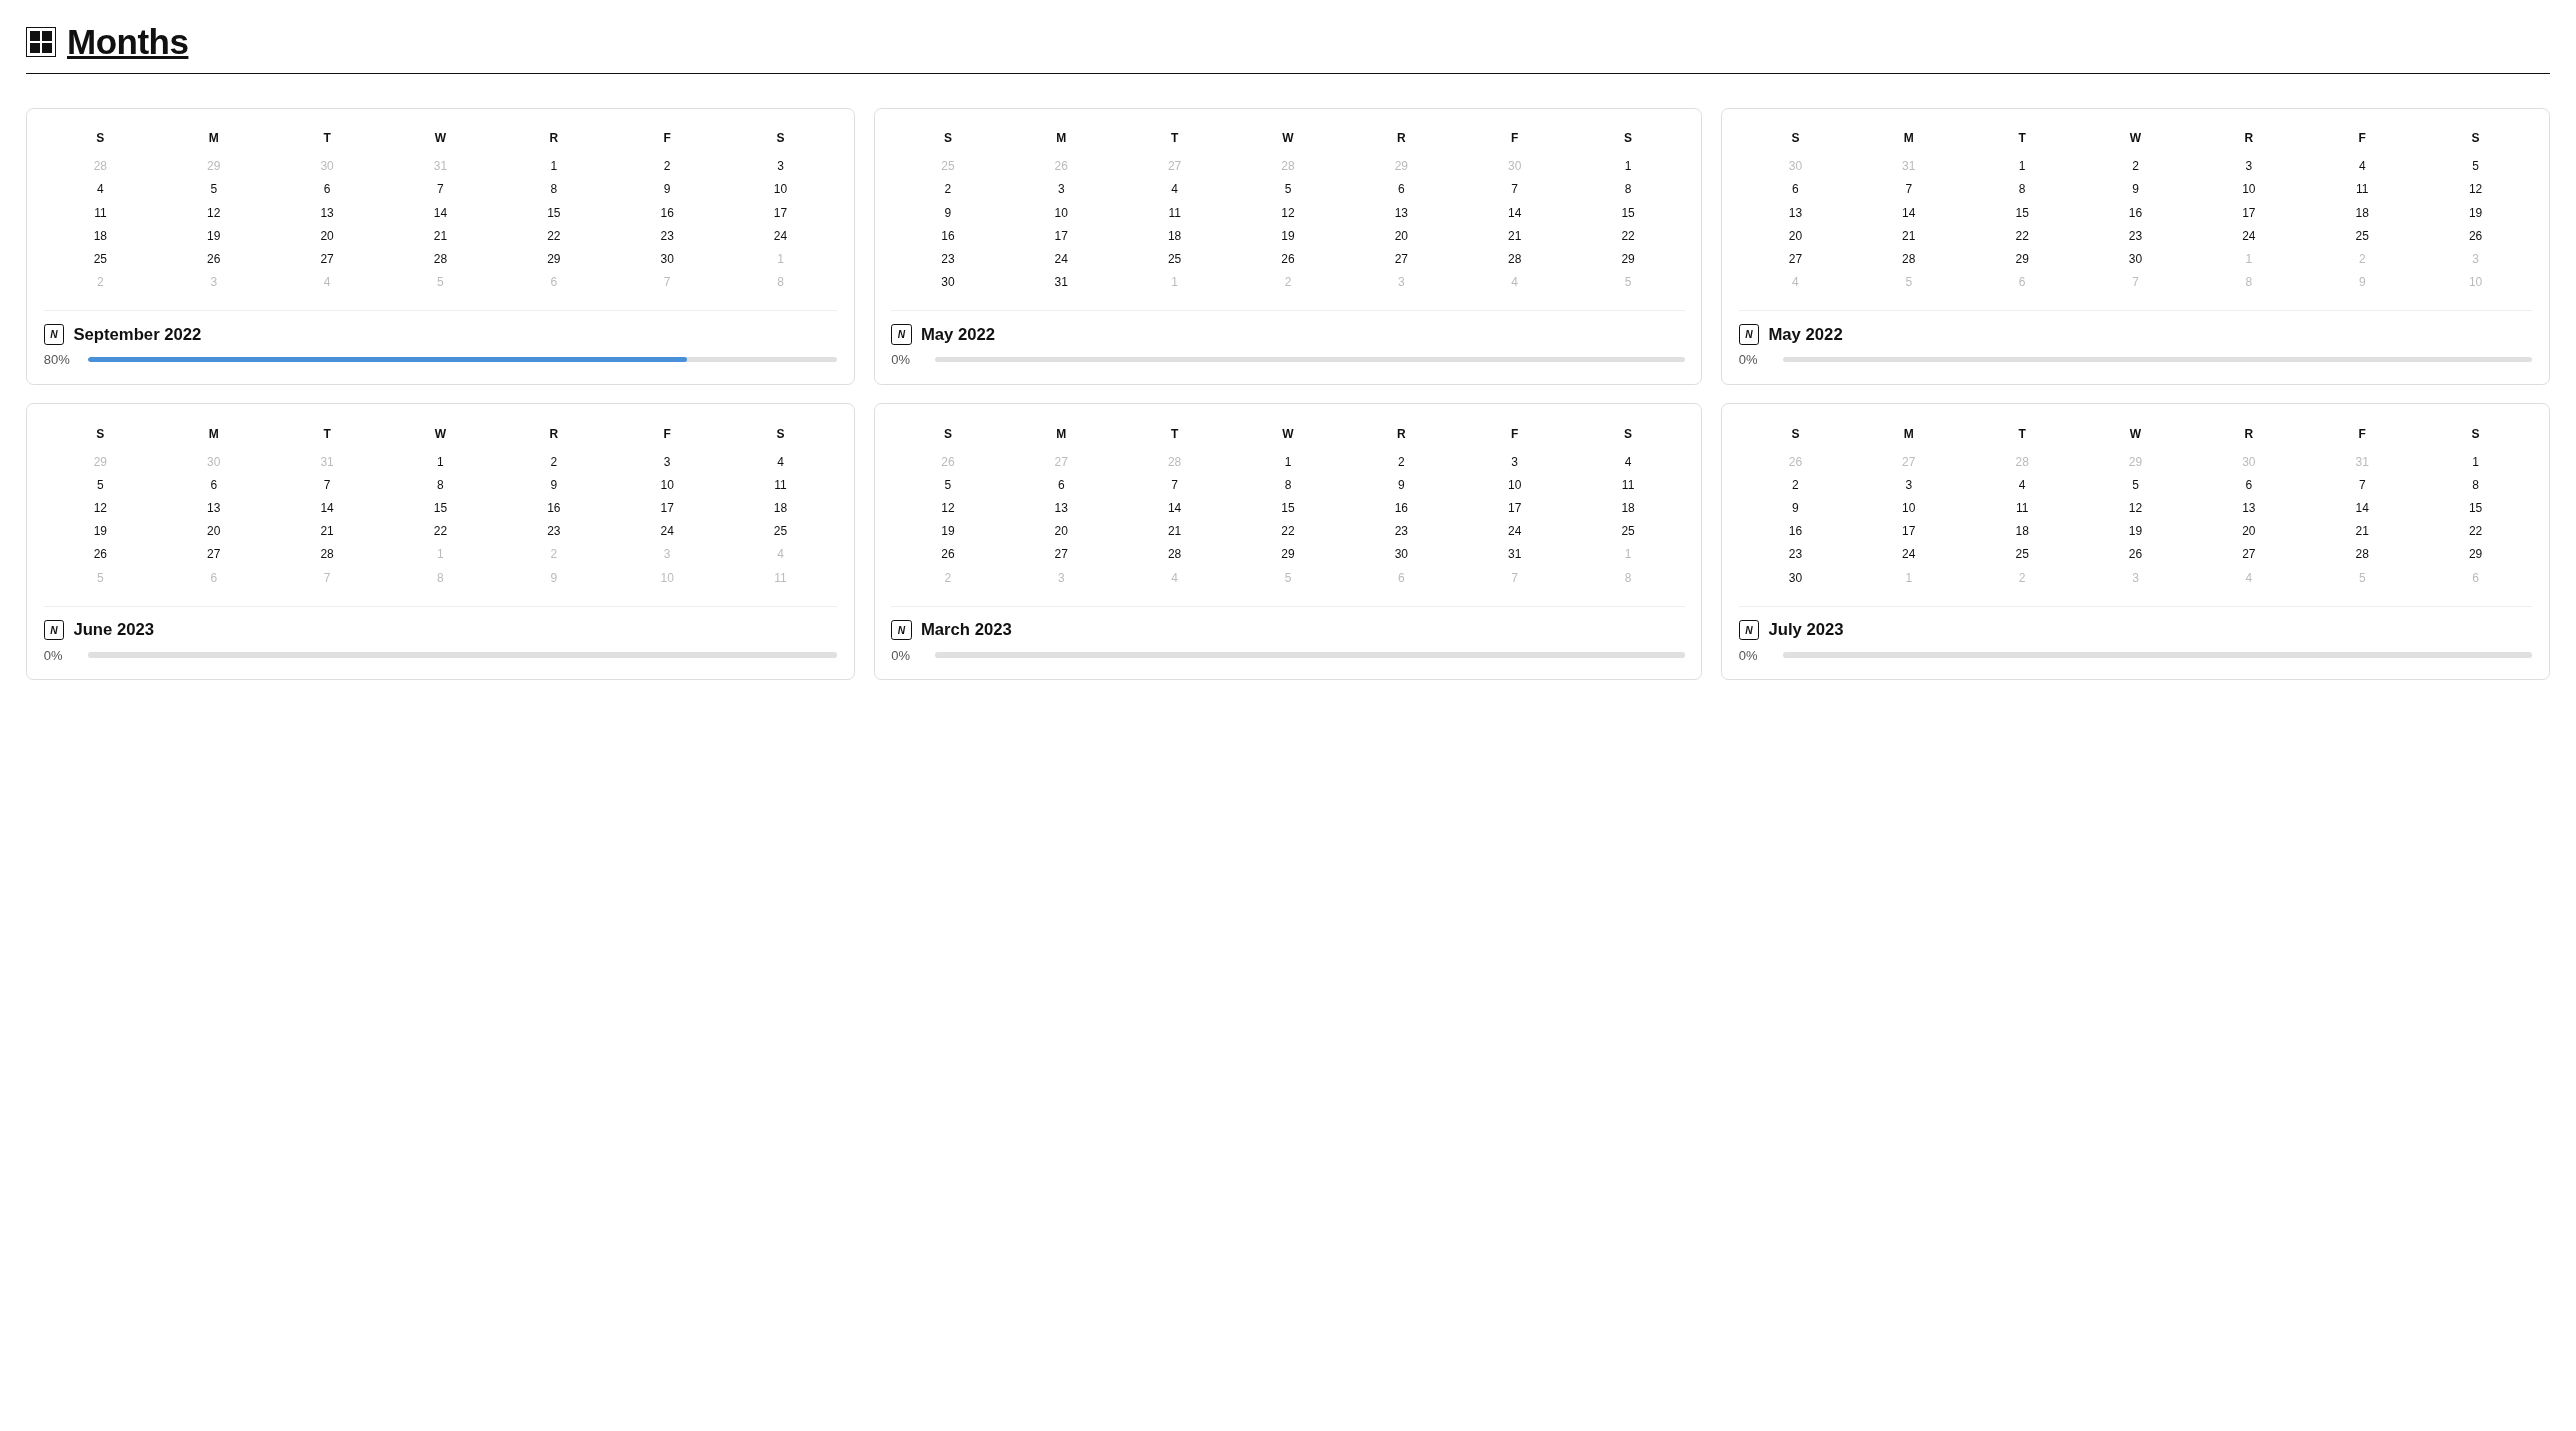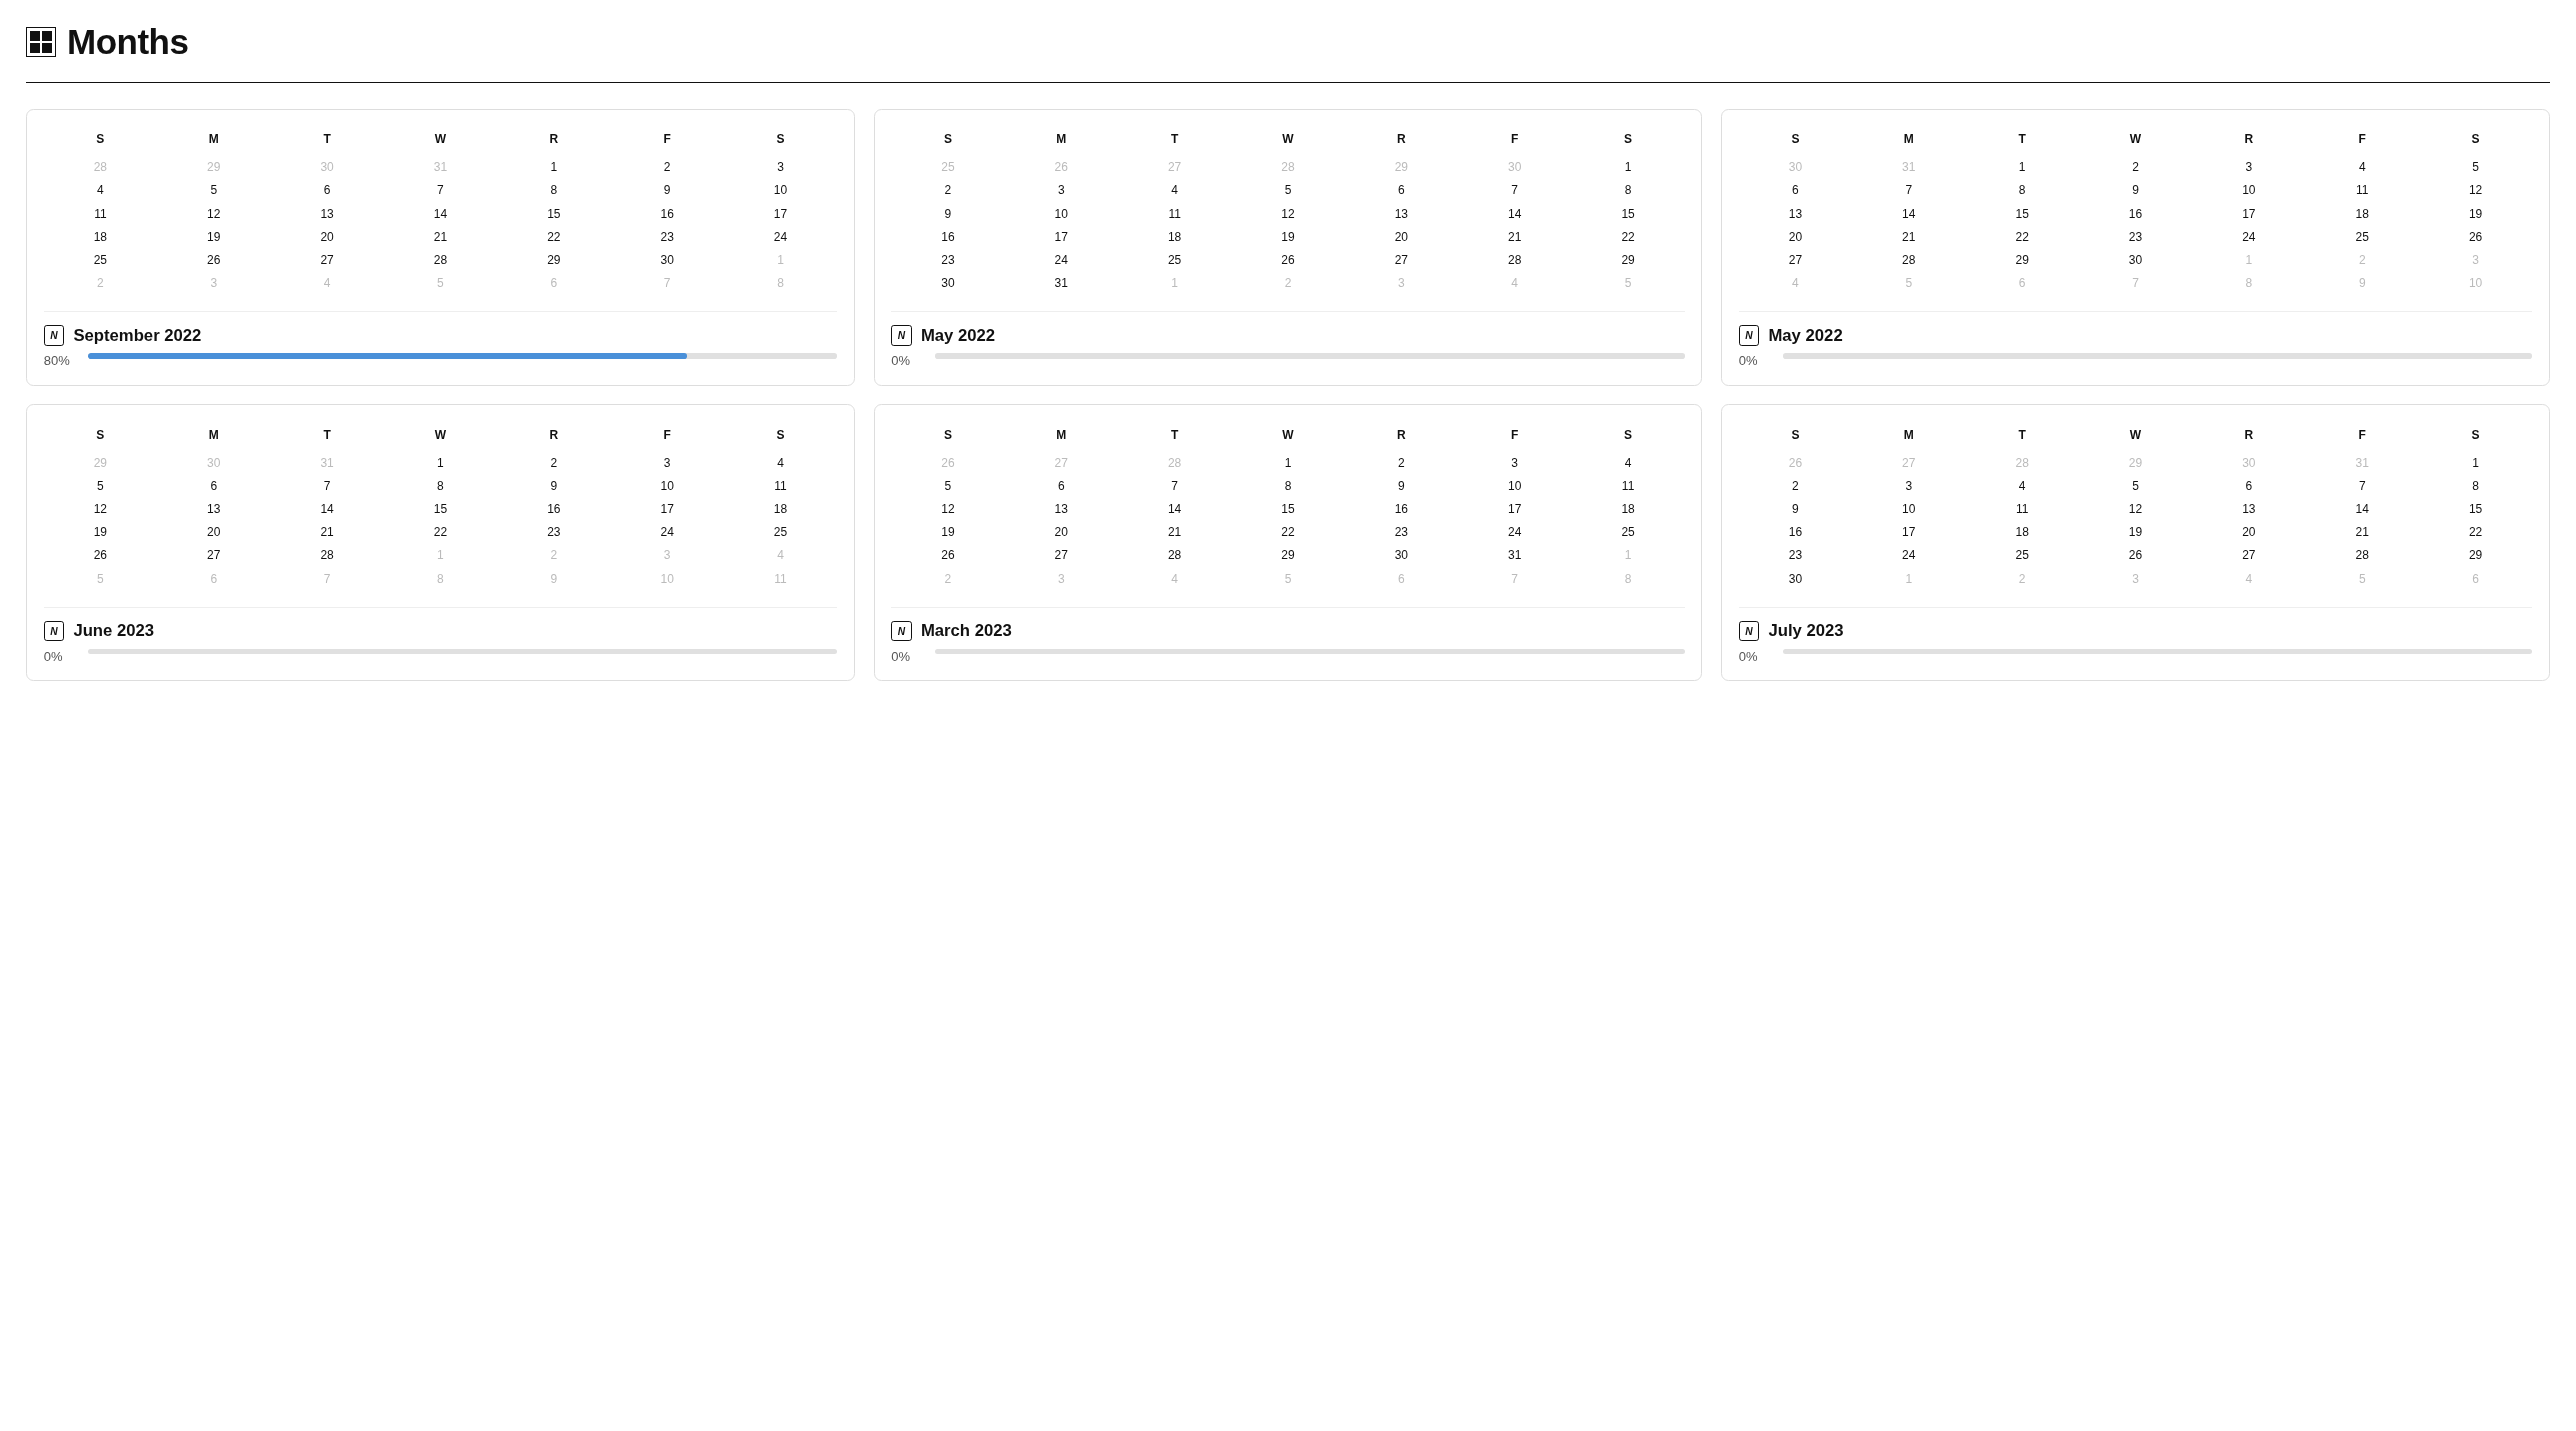--- a/index.html
+++ b/index.html
@@ -6,23 +6,24 @@
     body {
       font-family: -apple-system, BlinkMacSystemFont, 'Segoe UI', sans-serif;
       background: #fff;
       color: #111;
       padding: 22px 26px;
     }
     .page-header {
       display: flex;
       align-items: center;
       gap: 11px;
-      padding-bottom: 20px;
+      padding-bottom: 11px;
       border-bottom: 1.9px solid #111;
-      margin-bottom: 26px;
+      margin-bottom: 34px;
+      text-decoration: underline;
     }
     .page-title {
       font-size: 35px;
       font-weight: 700;
       letter-spacing: -0.5px;
     }
     .grid-icon {
       width: 30px;
       height: 30px;
       border: 1.9px solid #111;
@@ -91,20 +92,21 @@
       font-style: italic;
       flex-shrink: 0;
     }
     .month-label {
       font-size: 16.7px;
       font-weight: 600;
       text-align: right;
     }
     .progress-row {
       display: flex;
+      align-items: center;
       gap: 16px;
     }
     .progress-pct {
       font-size: 13px;
       color: #555;
       min-width: 28px;
     }
     .progress-bar-bg {
       flex: 1;
       height: 5.6px;

